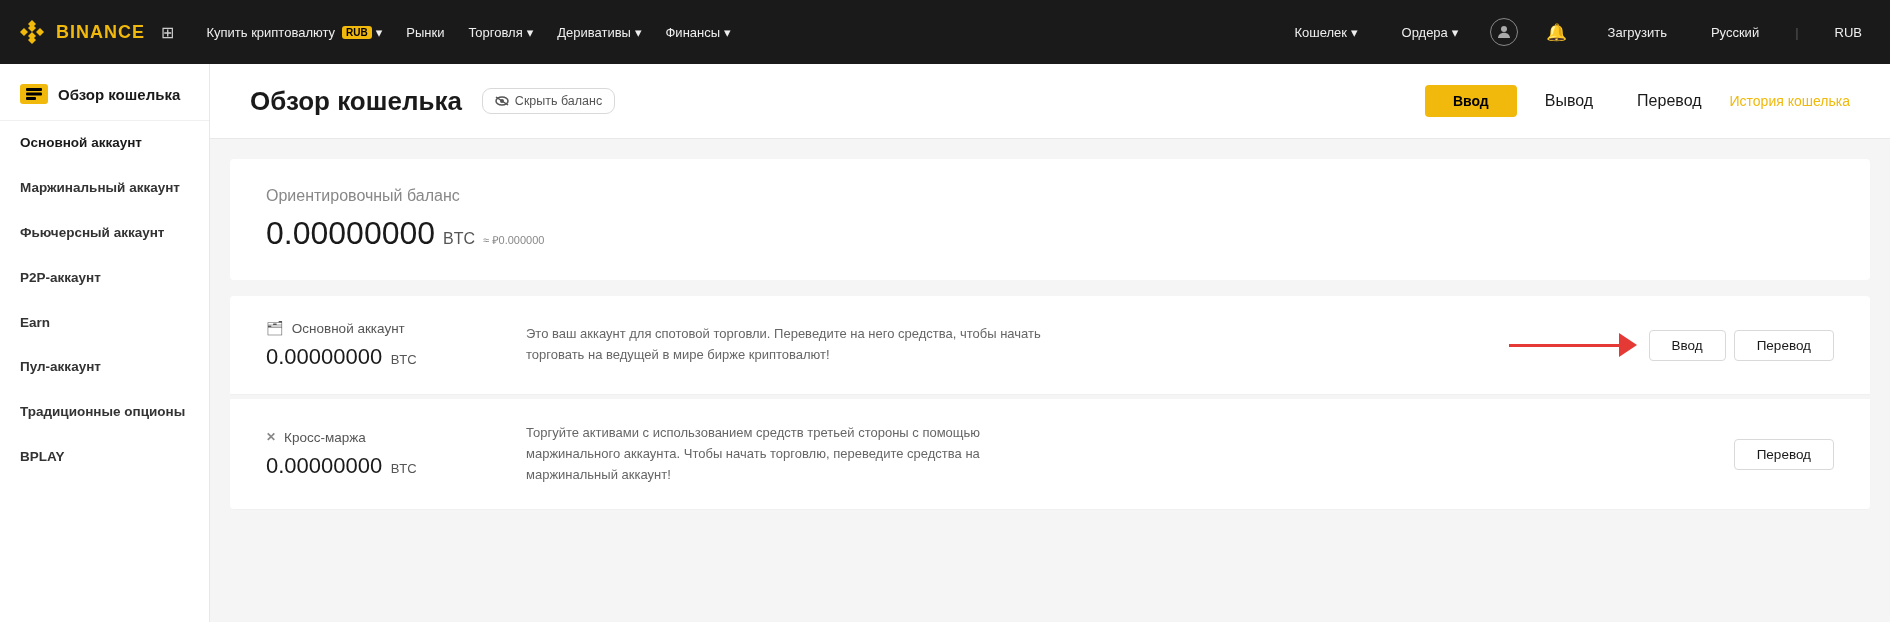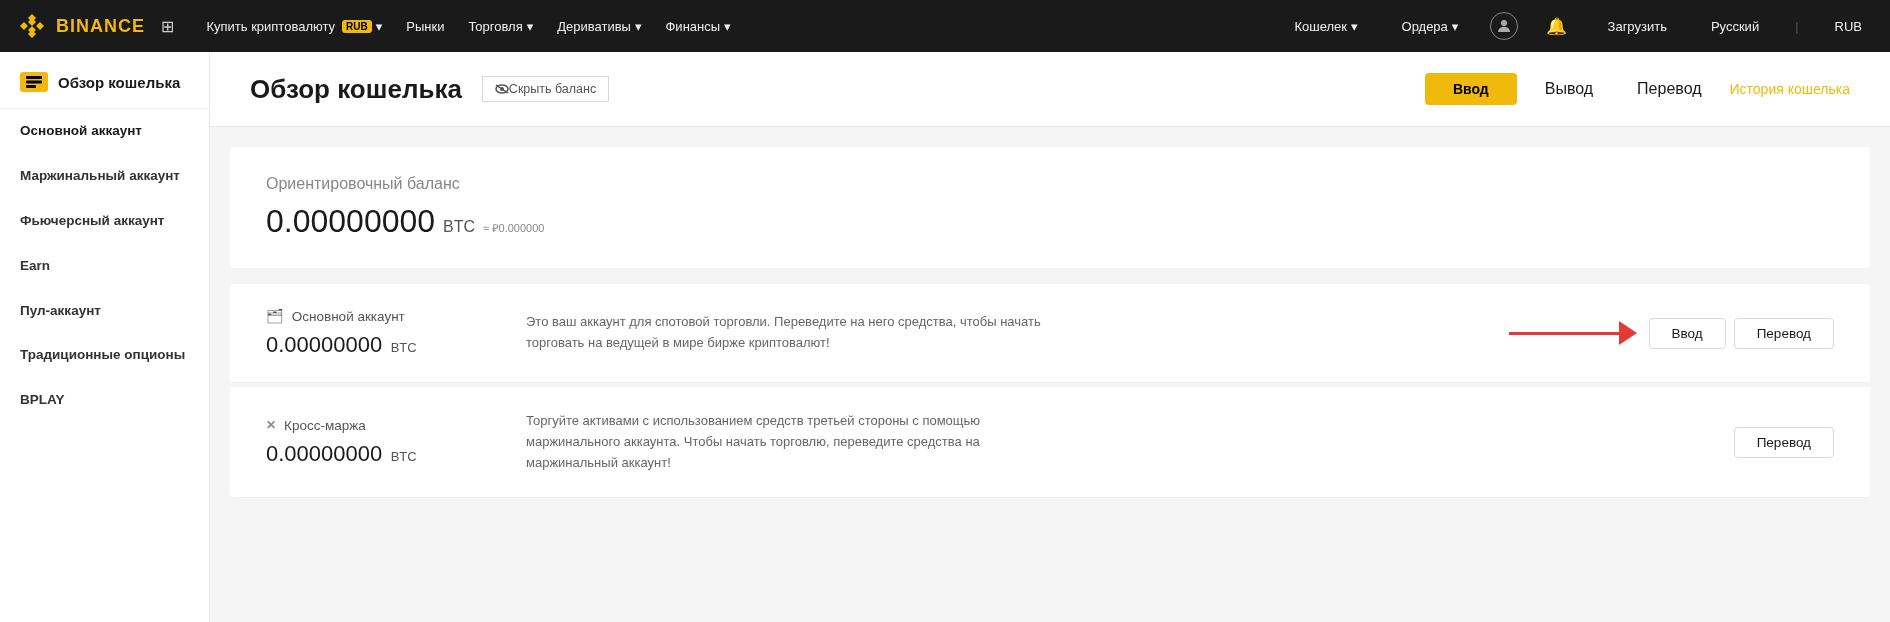--- a/index.html
+++ b/index.html
@@ -1,21 +1,21 @@
 <!DOCTYPE html>
 <html><head>
   <meta charset="utf-8">
   <style>
     * { margin: 0; padding: 0; box-sizing: border-box; }
     body { font-family: 'Helvetica Neue', Arial, sans-serif; background: #f5f5f5; min-width: 1890px; }
 
     
     .top-nav {
       background: #1a1a1a;
-      height: 52px;
+      height: 64px;
       display: flex;
       align-items: center;
       padding: 0 16px;
       gap: 0;
       color: #eee;
       font-size: 13px;
     }
     .nav-logo {
       display: flex;
       align-items: center;
@@ -148,23 +148,23 @@
       border-bottom: 1px solid #e8e8e8;
     }
     .main-title {
       font-size: 26px;
       font-weight: 600;
       color: #1a1a1a;
     }
     .hide-balance-btn {
       display: flex;
       align-items: center;
-      gap: 0;
+      gap: 6px;
       border: 1px solid #d9d9d9;
-      border-radius: 0;
+      border-radius: 9px;
       padding: 5px 12px;
       font-size: 12.5px;
       color: #555;
       cursor: pointer;
       background: #fff;
     }
     .main-actions {
       margin-left: auto;
       display: flex;
       align-items: center;
@@ -382,20 +382,23 @@
       <span class="sidebar-header-label">Обзор кошелька</span>
     </div>
     <div class="sidebar-item active">
       <span>Основной аккаунт</span>
     </div>
     <div class="sidebar-item">
       <span>Маржинальный аккаунт</span>
     </div>
     <div class="sidebar-item">
       <span>Фьючерсный аккаунт</span>
+    </div>
+    <div class="sidebar-item">
+      <span>P2P-аккаунт</span>
     </div>
     <div class="sidebar-item">
       <span>Earn</span>
     </div>
     <div class="sidebar-item">
       <span>Пул-аккаунт</span>
     </div>
     <div class="sidebar-item">
       <span>Традиционные опционы</span>
     </div>

